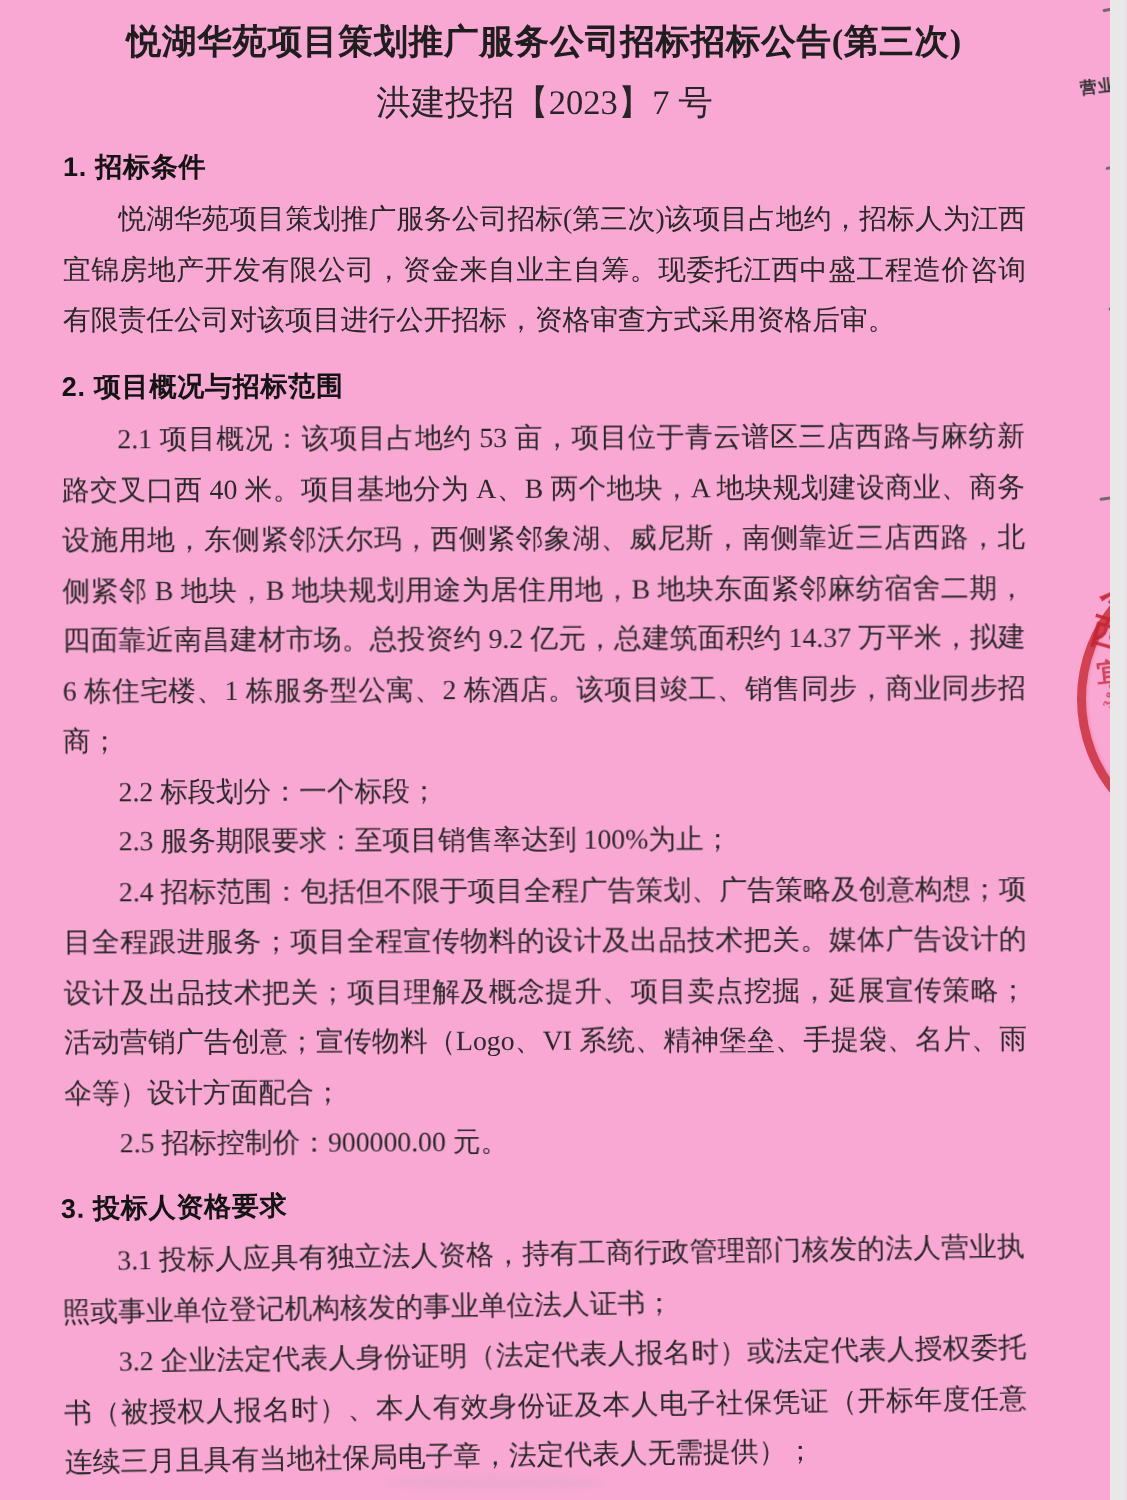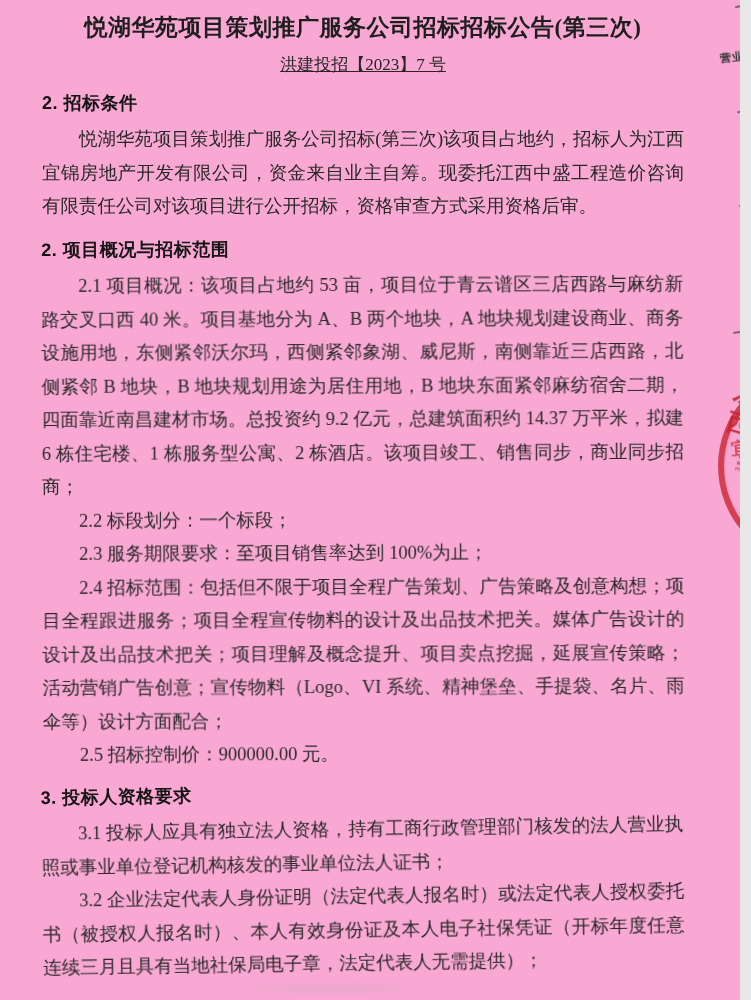--- a/index.html
+++ b/index.html
@@ -20,24 +20,23 @@
     margin:4px 0 0 0;
     font-size:23px;
     line-height:32px;
     font-weight:bold;
     text-align:center;
     letter-spacing:0.5px;
     color:#1e1e1e;
   }
   .doc-no {
     margin:9px 0 14px 0;
-    font-size:17px;
+    font-size:23px;
     text-align:center;
     color:#262626;
-    text-decoration:underline;
   }
   .sec { transform-origin:left center; }
   .sec-h {
     margin:13px 0 7px 0;
     font-size:18px;
     line-height:26px;
     font-weight:bold;
     font-family:"Liberation Sans","DejaVu Sans",sans-serif;
     color:#141414;
     letter-spacing:0.5px;
@@ -108,21 +107,21 @@
 </head>
 <body>
 
 <div class="page">
 
   <div class="content">
     <h1 class="doc-title">悦湖华苑项目策划推广服务公司招标招标公告(第三次)</h1>
     <div class="doc-no">洪建投招【2023】7 号</div>
     <div id="sections">
         <section class="sec" style="transform: rotate(0deg);">
-          <h2 class="sec-h">2. 招标条件</h2>
+          <h2 class="sec-h">1. 招标条件</h2>
           <p class="para">悦湖华苑项目策划推广服务公司招标(第三次)该项目占地约，招标人为江西宜锦房地产开发有限公司，资金来自业主自筹。现委托江西中盛工程造价咨询有限责任公司对该项目进行公开招标，资格审查方式采用资格后审。</p>
         </section>
         <section class="sec" style="transform: rotate(-0.2deg);">
           <h2 class="sec-h">2. 项目概况与招标范围</h2>
           <p class="para">2.1 项目概况：该项目占地约 53 亩，项目位于青云谱区三店西路与麻纺新路交叉口西 40 米。项目基地分为 A、B 两个地块，A 地块规划建设商业、商务设施用地，东侧紧邻沃尔玛，西侧紧邻象湖、威尼斯，南侧靠近三店西路，北侧紧邻 B 地块，B 地块规划用途为居住用地，B 地块东面紧邻麻纺宿舍二期，四面靠近南昌建材市场。总投资约 9.2 亿元，总建筑面积约 14.37 万平米，拟建 6 栋住宅楼、1 栋服务型公寓、2 栋酒店。该项目竣工、销售同步，商业同步招商；</p>
           <p class="para">2.2 标段划分：一个标段；</p>
           <p class="para">2.3 服务期限要求：至项目销售率达到 100%为止；</p>
           <p class="para">2.4 招标范围：包括但不限于项目全程广告策划、广告策略及创意构想；项目全程跟进服务；项目全程宣传物料的设计及出品技术把关。媒体广告设计的设计及出品技术把关；项目理解及概念提升、项目卖点挖掘，延展宣传策略；活动营销广告创意；宣传物料（Logo、VI 系统、精神堡垒、手提袋、名片、雨伞等）设计方面配合；</p>
           <p class="para">2.5 招标控制价：900000.00 元。</p>
         </section>

